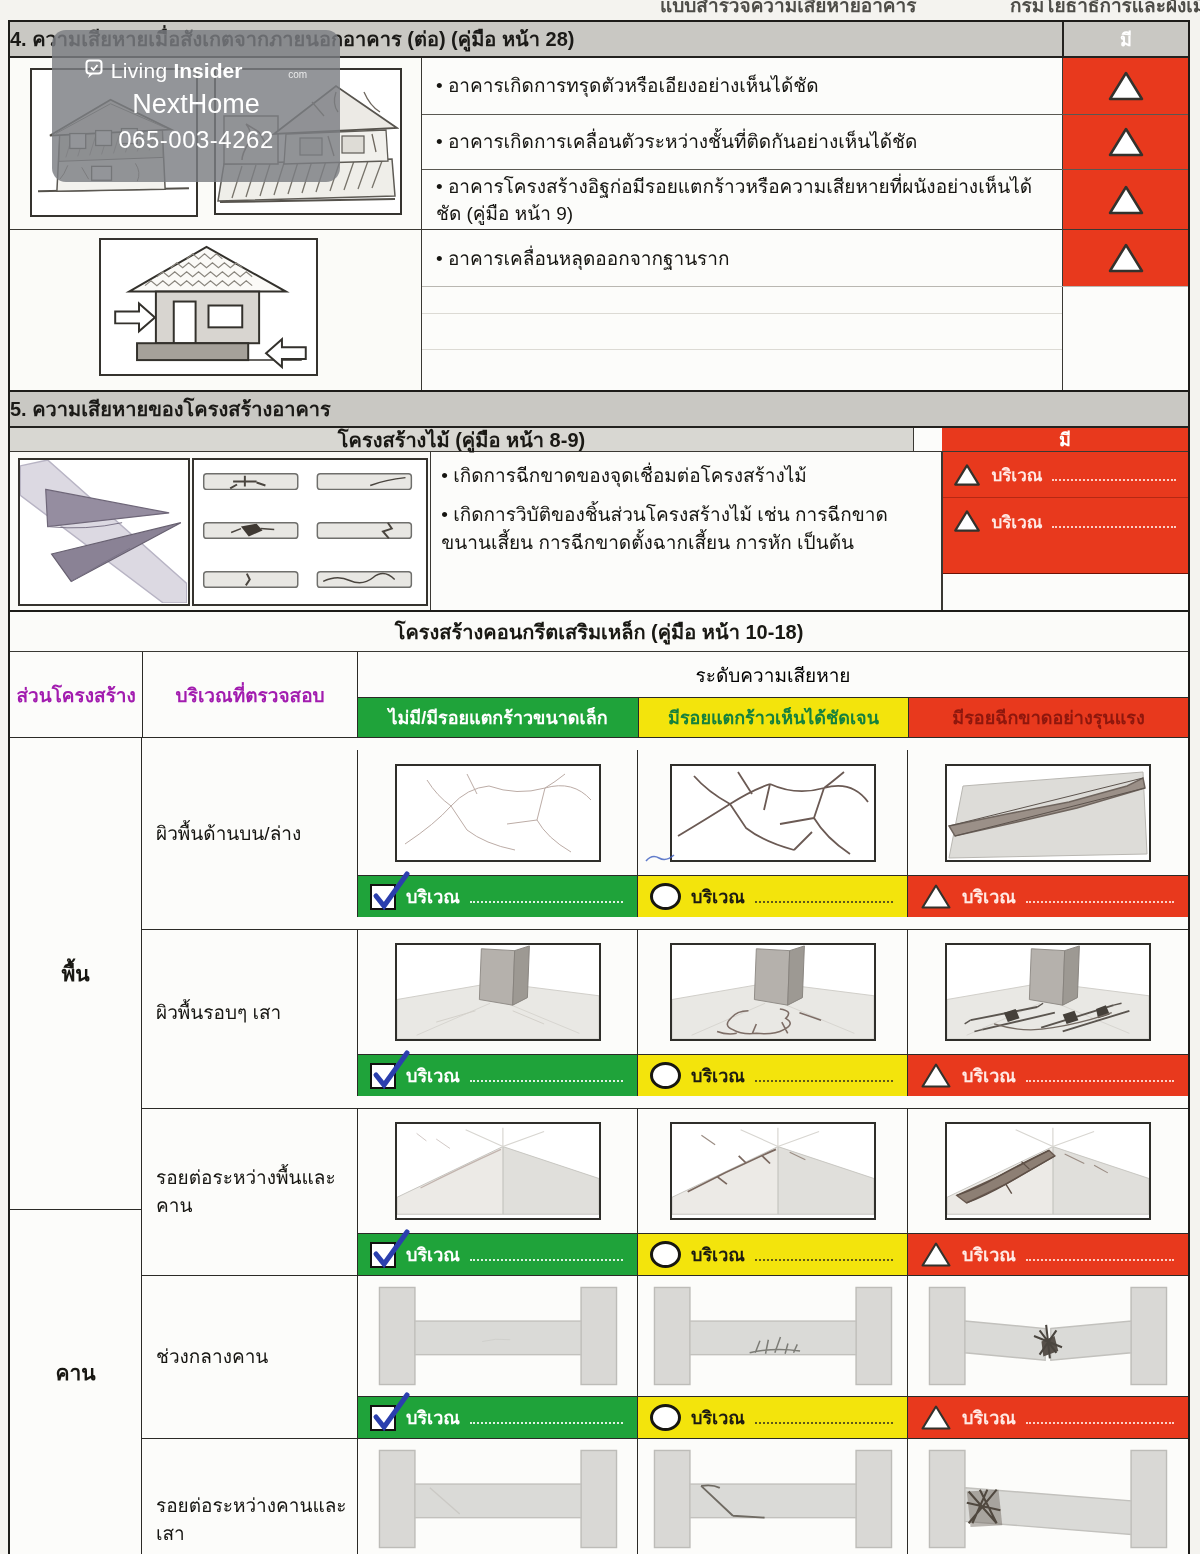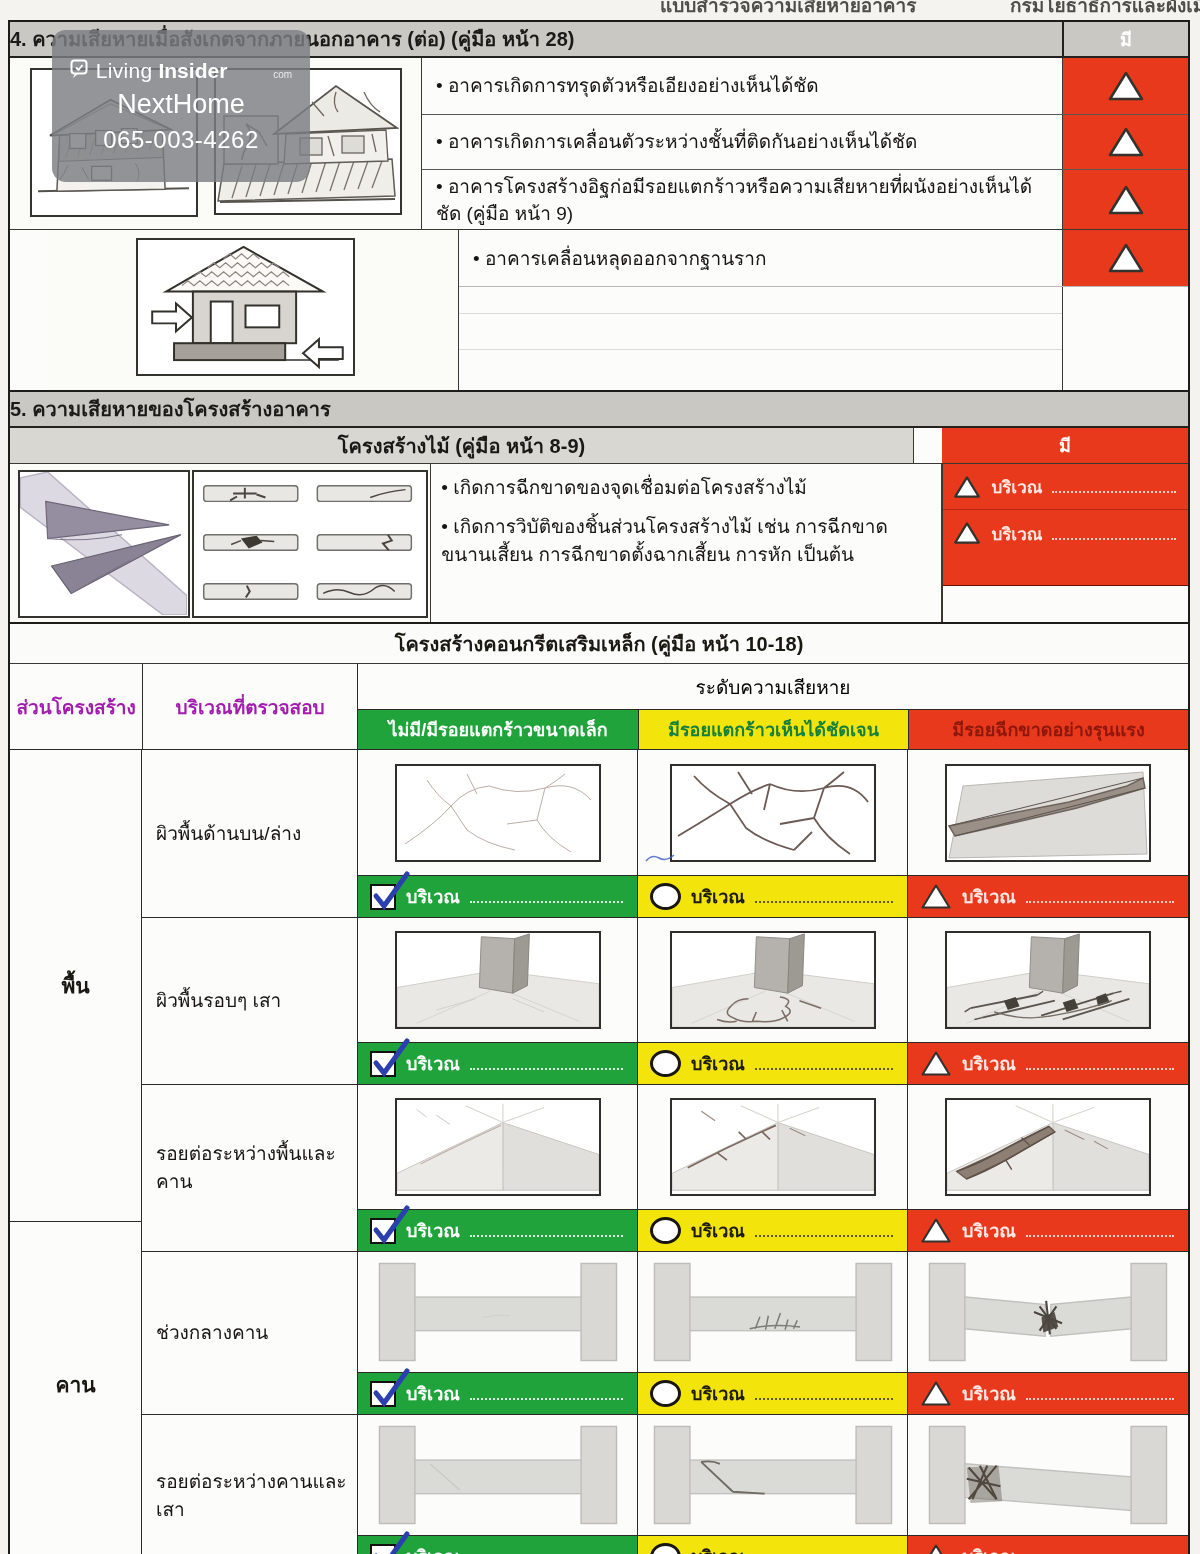--- a/index.html
+++ b/index.html
@@ -16,39 +16,39 @@
   
   .doc { position:absolute; left:8px; top:20px; width:1182px; border:2.5px solid #1d1c19; background:#fcfcfa; }
 
   .graybar { background:#c9c8c3; border-bottom:2px solid #23221f; display:flex; align-items:center; }
   .graybar .ttl { flex:1; font-size:20px; font-weight:700; color:#1b1a17; }
   .yes-cell { width:126px; align-self:stretch; border-left:2px solid #23221f; display:flex; align-items:center; justify-content:center; color:#fff; font-weight:700; font-size:18px; }
 
   
   .s4-header { height:36px; }
   .s4-row { display:flex; border-bottom:1.5px solid #3a3833; }
-  .s4-row.last { border-bottom:2.5px solid #1d1c19;padding-left:37px; }
+  .s4-row.last { border-bottom:2.5px solid #1d1c19; }
   .imgcell { width:412px; border-right:1.5px solid #3a3833; position:relative; background:#fbfbf8; }
   .frame { position:absolute; border:2.5px solid #35332e; background:#fff; }
   .itemcol { flex:1; display:flex; flex-direction:column; position:relative; }
   .s4-item { display:flex; border-bottom:1px solid #5a5852; }
   .s4-item.nobord { border-bottom:1px solid #b9b7b1; }
   .s4-item .txt { flex:1; padding:6px 8px 4px 14px; font-size:19px; color:#161511; line-height:1.4; display:flex; align-items:center; }
   .s4-red { width:126px; border-left:1.5px solid #3a3833; background:#e8391d; display:flex; align-items:center; justify-content:center; }
   .faintline { position:absolute; left:0; right:0; border-top:1px solid #dcdad4; }
 
   
   .tri { display:block; }
   .circle { width:31px; height:27px; background:#fff; border:3px solid #171611; border-radius:50%; flex:none; }
   .cb { position:relative; width:26px; height:26px; background:#fff; border:2.5px solid #121110; flex:none; }
   .cb svg { position:absolute; left:-5px; top:-17px; pointer-events:none; }
 
   
   .s5-header { height:36px; }
-  .wood-head { height:36px; display:flex; border-bottom:1.5px solid #3a3833;gap:28px; }
+  .wood-head { height:24px; display:flex; border-bottom:1.5px solid #3a3833;gap:28px; }
   .wood-title { flex:1; background:#d8d7d2; border-right:1.5px solid #3a3833; display:flex; align-items:center; justify-content:center; font-size:20px; font-weight:700; color:#191814; }
   .wood-yes { width:246px; background:#e8391d; color:#fff; font-weight:700; font-size:18px; display:flex; align-items:center; justify-content:center; }
   .wood-body { height:160px; display:flex; border-bottom:2.5px solid #1d1c19; }
   .wood-imgs { width:422px; border-right:1.5px solid #3a3833; position:relative; background:#fbfbf8; }
   .wood-items { width:512px; border-right:1.5px solid #3a3833; padding:10px 10px 0 10px; font-size:19px; color:#161511; line-height:1.5; }
   .wood-items .wi { margin-bottom:10px; }
   .wood-red { width:246px; display:flex; flex-direction:column; background:#fcfcfa; }
   .wood-red .block { background:#e8391d; height:122px; border-bottom:1.5px solid #6b1206; display:flex; flex-direction:column; }
   .wr-row { height:46px; display:flex; align-items:center; padding:0 8px 0 10px; }
   .wr-row.divide { border-bottom:1px solid rgba(120,20,8,.45); }
@@ -70,41 +70,41 @@
   .lvl-r { width:280px; background:#e8391d; color:#8e170d; border-left:1.5px solid #2b2a26; }
 
   .con-body { display:flex; }
   .partcol { width:134px; border-right:1.5px solid #2b2a26; display:flex; flex-direction:column; }
   .part { display:flex; align-items:center; justify-content:center; font-size:21px; font-weight:700; color:#181712; }
   .part-floor { height:471px; }
   .part-beam { height:326px; border-top:1.5px solid #2b2a26; }
   .rowscol { flex:1; display:flex; flex-direction:column; }
   .crow { display:flex; border-top:1.5px solid #2b2a26; }
   .crow.first { border-top:none; }
-  .r157 { height:167px; } .r163 { height:163px; }
+  .r157 { height:167px;margin-top:12px; } .r163 { height:163px; }
   .areacell { width:216px; border-right:1.5px solid #2b2a26; display:flex; align-items:center; padding:0 8px 0 14px; font-size:19px; color:#161511; line-height:1.45; }
   .lcell { display:flex; flex-direction:column; position:relative; }
   .lc-g { width:280px; border-right:1.5px solid #2b2a26; }
   .lc-y { width:270px; border-right:1.5px solid #2b2a26; }
   .lc-r { width:280px; }
   .imgzone { flex:1; display:flex; align-items:center; justify-content:center; background:#fcfcfa; position:relative; }
   .pframe { border:2px solid #2f2e2a; background:#fff; width:206px; height:98px; }
   .pframe svg { display:block; }
   .bar { height:42px; border-top:1.5px solid #2b2a27; display:flex; align-items:center; padding:0 10px 0 12px; }
   .bar-g { background:#1fa33a; } .bar-y { background:#f3e40c; } .bar-r { background:#e8391d; }
   .bar .blabel { font-size:18px; font-weight:700; margin-left:10px; }
   .bar-g .blabel { color:#fff; } .bar-y .blabel { color:#1c1b12; } .bar-r .blabel { color:#ffe9e4; }
   .bar-g .lead { border-bottom-color:rgba(255,255,255,.85); }
   .bar-y .lead { border-bottom-color:rgba(45,43,30,.75); }
   .bar-r .lead { border-bottom-color:rgba(255,235,228,.85); }
 
   .penmark { position:absolute; left:6px; bottom:8px; }
 
   
-  .wm { position:absolute; left:52px; top:30px; width:258px; height:152px; background:rgba(123,126,130,.82); border-radius:14px; color:#fff; display:flex; flex-direction:column; align-items:center; justify-content:center; gap:6px; }
+  .wm { position:absolute; left:52px; top:30px; width:288px; height:152px; background:rgba(123,126,130,.82); border-radius:14px; color:#fff; display:flex; flex-direction:column; align-items:center; justify-content:center; gap:6px; }
   .wm-line1 { display:flex; align-items:flex-start; gap:6px; font-size:21px; }
   .wm-living { font-weight:300; letter-spacing:.3px; }
   .wm-insider { font-weight:700; }
   .wm-tld { font-size:10px; margin-top:10px; opacity:.8;margin-left:40px; }
   .wm-l2 { font-size:27px; font-weight:300; }
   .wm-l3 { font-size:24px; font-weight:300; letter-spacing:.5px; }
 </style>
 </head>
 <body>
 

